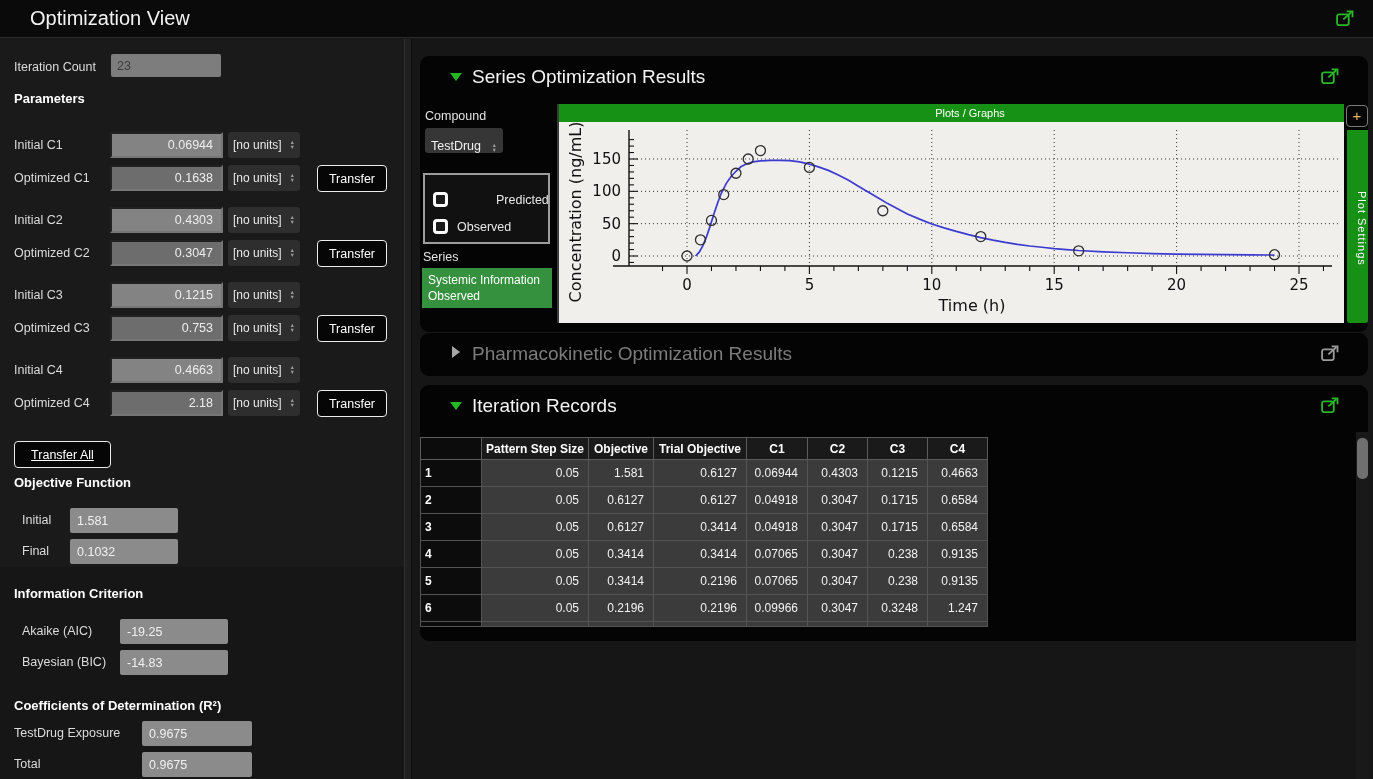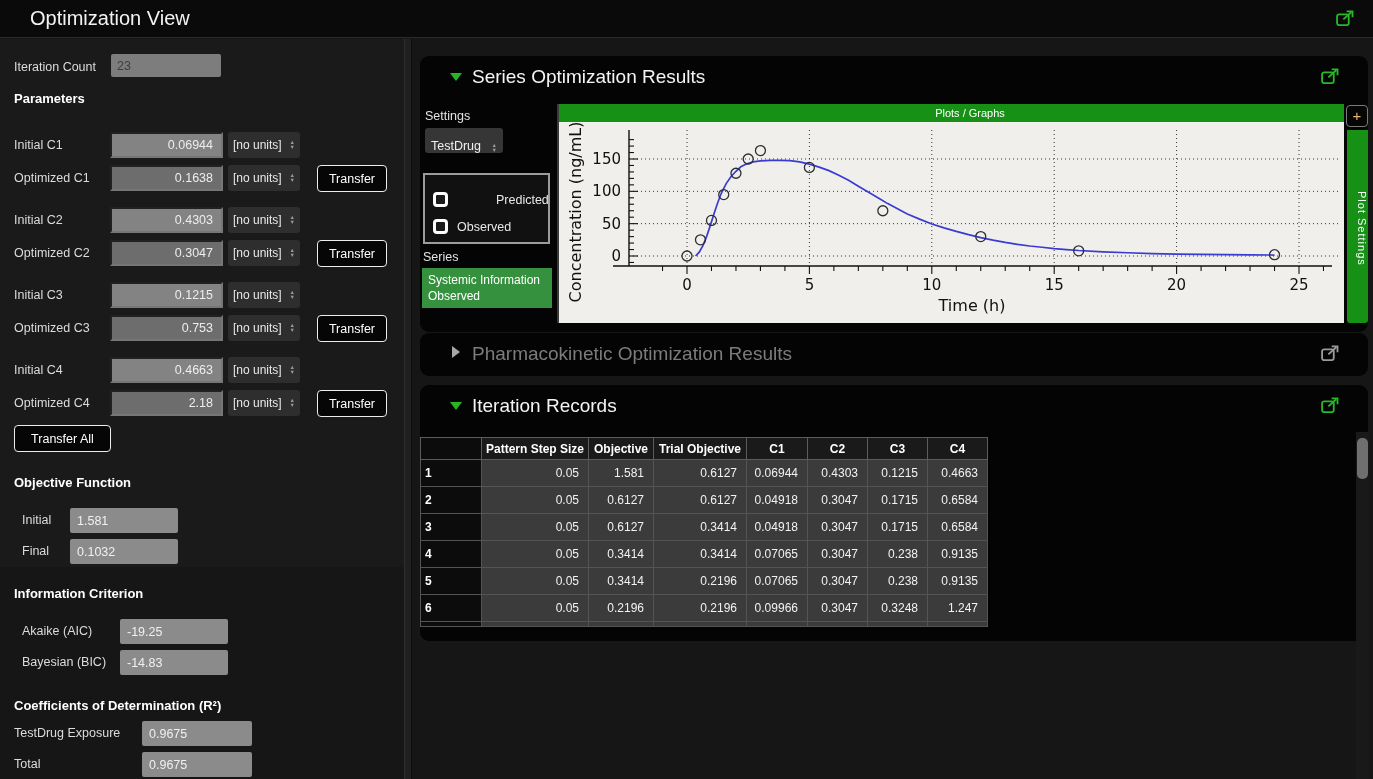--- a/index.html
+++ b/index.html
@@ -213,21 +213,21 @@
         <div class="unit-dd">
           <span class="u">[no units]</span>
           <span class="spin">
             <span>▲</span>
             <span>▼</span>
           </span>
         </div>
         <button class="btn transfer">Transfer</button>
       </div>
     </div>
-  <button class="btn transfer-all" style="top:386px;">Transfer All</button>
+  <button class="btn transfer-all" style="top:402px;text-decoration:underline;">Transfer All</button>
 
   <div class="section-h" style="top:436px;">Objective Function</div>
   <span class="lbl abs" style="left:22px; top:474px;">Initial</span>
   <input class="field ofield g1" style="left: 70px; top: 469px; width: 108px;" readonly="" value="1.581">
   <span class="lbl abs" style="left:22px; top:505px;">Final</span>
   <input class="field ofield g1" style="left: 70px; top: 500px; width: 108px;" readonly="" value="0.1032">
 
   <div class="section-h" style="top:547px;">Information Criterion</div>
   <span class="lbl abs" style="left:22px; top:585px;">Akaike (AIC)</span>
   <input class="field ofield g1" style="left: 120px; top: 580px; width: 108px;" readonly="" value="-19.25">
@@ -249,21 +249,21 @@
       <span class="tri-down"></span>
       <span class="ptitle">Series Optimization Results</span>
       <span class="popout green">
         <svg viewBox="0 0 24 22">
             <rect x="2.5" y="6" width="14" height="13" rx="2.5" fill="none" stroke="currentColor" stroke-width="2.2"></rect>
             <path d="M10 12 L19.5 3.5" stroke="currentColor" stroke-width="2.2" fill="none"></path>
             <path d="M14 2.5 h7 v7" fill="none" stroke="currentColor" stroke-width="2.2"></path>
           </svg>
       </span>
     </div>
-    <div class="clabel" style="top:53px;">Settings</div>
+    <div class="clabel" style="top:53px;">Compound</div>
     <div class="dd" style="top:72px;">
       <span class="v">TestDrug</span>
       <span class="spin">
           <span>▲</span>
           <span>▼</span>
         </span>
     </div>
     <div class="cb-group">
       <label class="cb-row" style="top:17px;gap:48px;">
         <span class="cb"></span>

